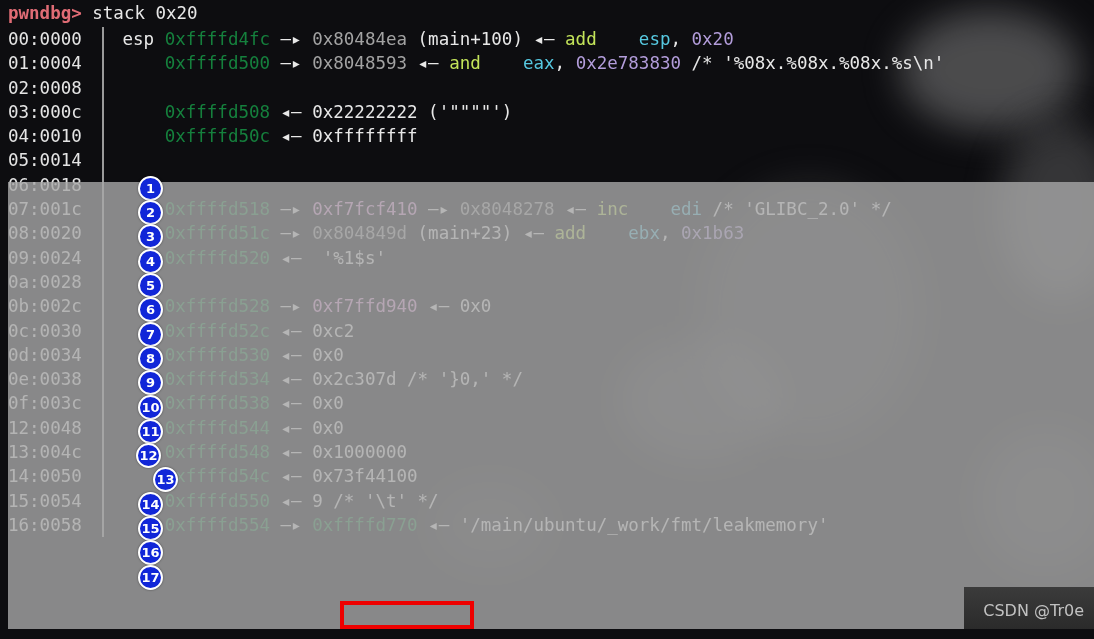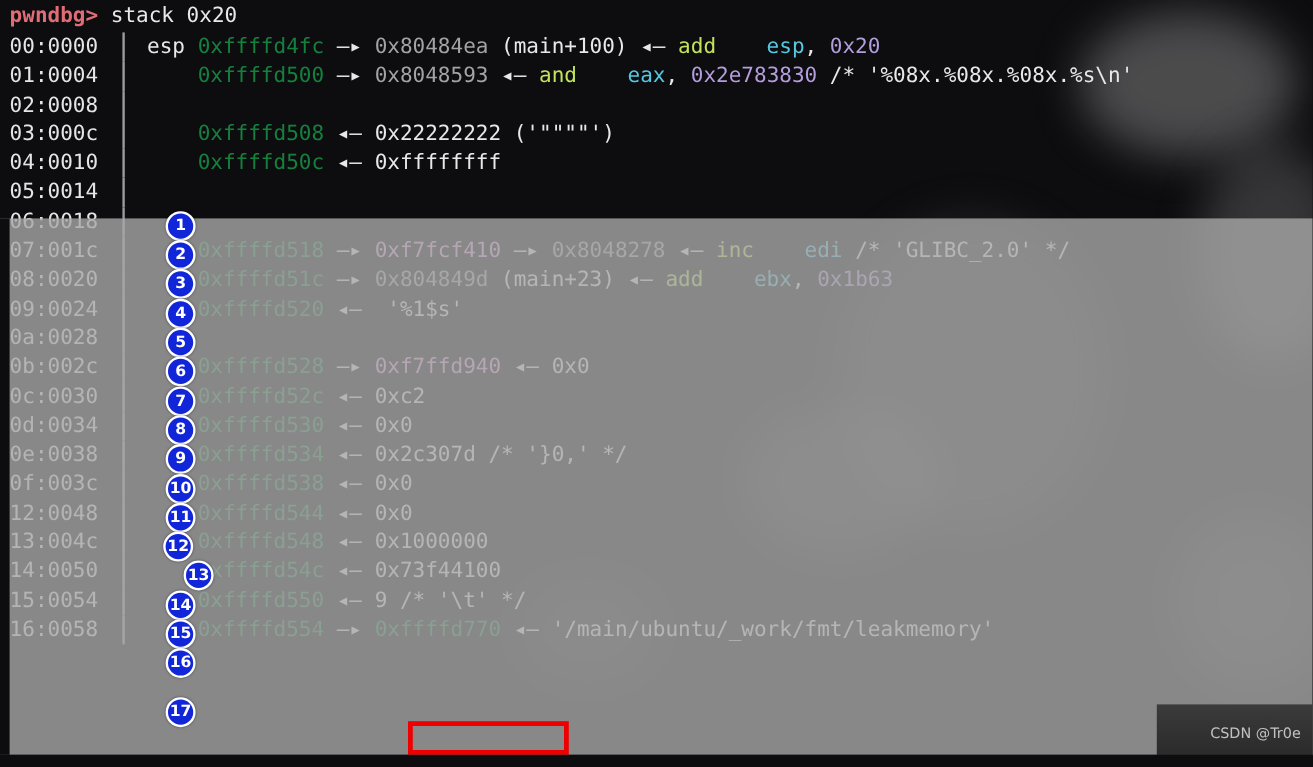--- a/index.html
+++ b/index.html
@@ -143,21 +143,21 @@
   }
 
   
   #watermark {
     position: absolute;
     z-index: 7;
     right: 10px;
     bottom: 16px;
     color: #c9c9c9;
     font-family: "DejaVu Sans", "Liberation Sans", sans-serif;
-    font-size: 12px;
+    font-size: 16px;
     opacity: 0.95;
     text-align: center;
   }
   #watermark-plate {
     position: absolute;
     z-index: 5;
     right: 0;
     bottom: 9px;
     width: 130px;
     height: 43px;
@@ -227,21 +227,21 @@
       <div class="badge" style="left: 138px; top: 321.6px;">7</div>
       <div class="badge" style="left: 138px; top: 345.9px;">8</div>
       <div class="badge" style="left: 138px; top: 370.2px;">9</div>
       <div class="badge" style="left: 138px; top: 395px;">10</div>
       <div class="badge" style="left: 138px; top: 418.8px;">11</div>
       <div class="badge" style="left: 136px; top: 443.1px;">12</div>
       <div class="badge" style="left: 138px; top: 467.4px; margin-left: 15px;">13</div>
       <div class="badge" style="left: 138px; top: 491.7px;">14</div>
       <div class="badge" style="left: 138px; top: 516px;">15</div>
       <div class="badge" style="left: 138px; top: 540.3px;">16</div>
-      <div class="badge" style="left: 138px; top: 564.6px; margin-top: 16px;">17</div>
+      <div class="badge" style="left: 138px; top: 564.6px;">17</div>
     </div>
 
   <div id="red-box" style="left: 340px; top: 601px; width: 134px; height: 28px;"></div>
 
   <div id="bottom-clip">
     
   </div>
 
   <div id="watermark-plate"></div>
   <div id="watermark">CSDN @Tr0e</div>

